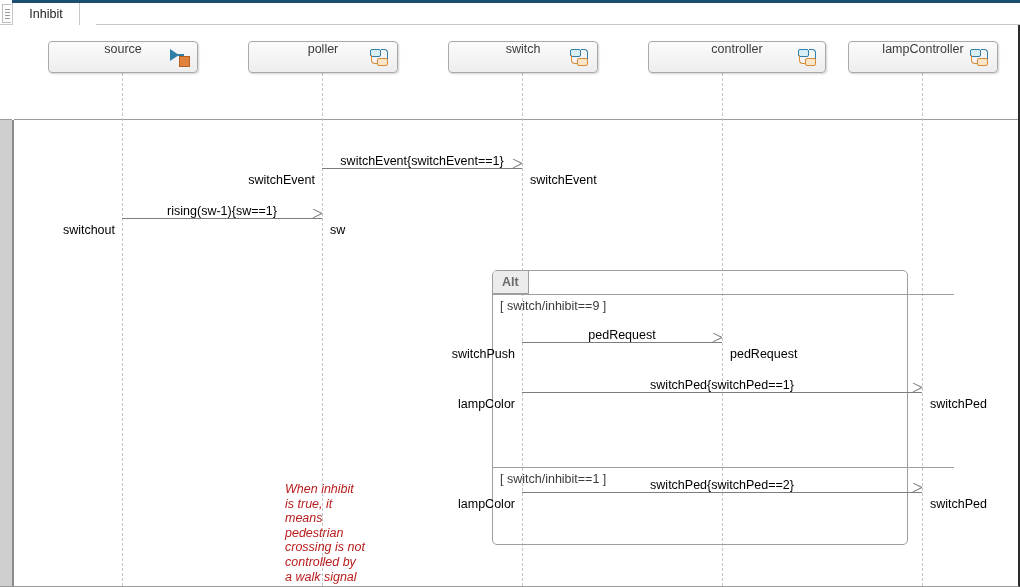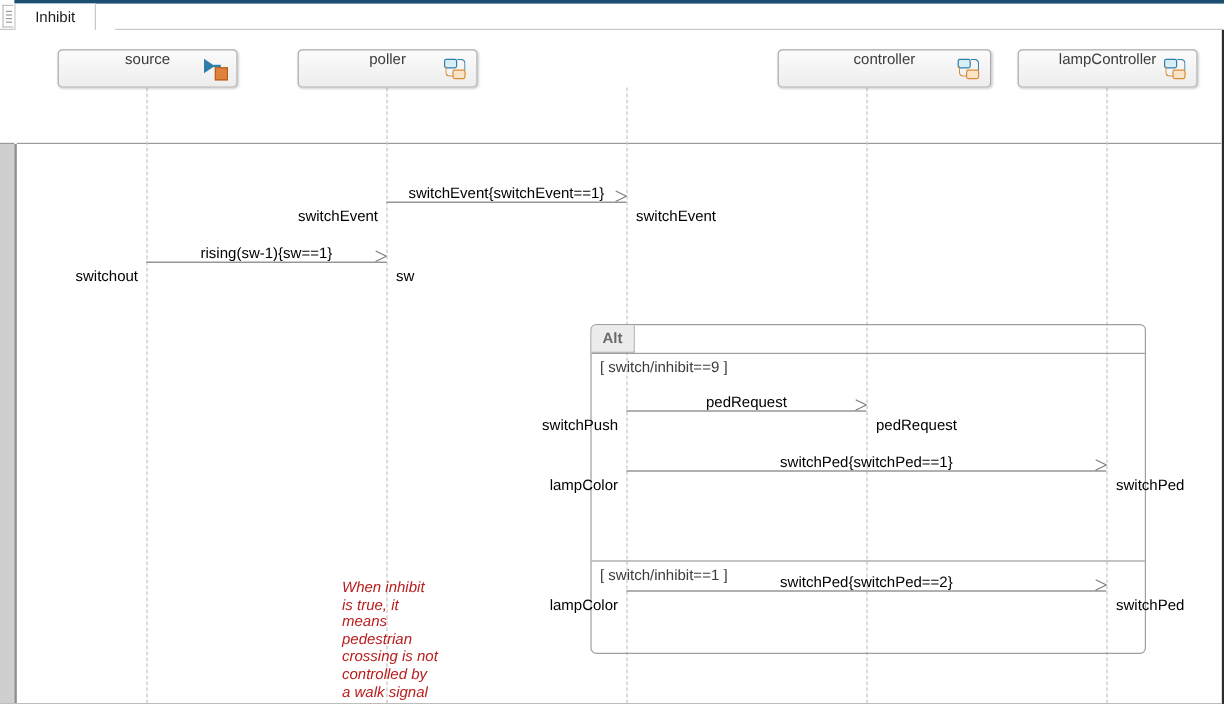--- a/index.html
+++ b/index.html
@@ -133,20 +133,29 @@
     <div class="actor" style="left:248px;top:16px;width:150px">
       <span class="nm">poller</span>
       <span class="ic ic-sub">
         <i class="b1"></i>
           <i class="a1"></i>
           <i class="b2"></i>
           <i class="a2"></i>
       </span>
     </div>
 
+    <div class="actor" style="left:448px;top:16px;width:150px">
+      <span class="nm">switch</span>
+      <span class="ic ic-sub">
+        <i class="b1"></i>
+          <i class="a1"></i>
+          <i class="b2"></i>
+          <i class="a2"></i>
+      </span>
+    </div>
 
     <div class="actor" style="left:648px;top:16px;width:178px">
       <span class="nm">controller</span>
       <span class="ic ic-sub">
         <i class="b1"></i>
           <i class="a1"></i>
           <i class="b2"></i>
           <i class="a2"></i>
       </span>
     </div>
@@ -166,21 +175,21 @@
     <div class="lbl center" style="left:422px;top:129px">switchEvent{switchEvent==1}</div>
     <div class="lbl right" style="left:315px;top:148px">switchEvent</div>
     <div class="lbl" style="left:530px;top:148px">switchEvent</div>
 
     <div class="msg" style="left:122px;top:193px;width:200px"></div>
     <div class="arrowhead open" style="left:312px;top:188px"></div>
     <div class="lbl center" style="left:222px;top:179px">rising(sw-1){sw==1}</div>
     <div class="lbl right" style="left:115px;top:198px">switchout</div>
     <div class="lbl" style="left:330px;top:198px">sw</div>
 
-    <div class="frag" style="left:492px;top:245px;width:463px;height:275px">
+    <div class="frag" style="left:492px;top:245px;width:416px;height:275px">
       <div class="frag-tab">
         <span>Alt</span>
       </div>
       <div class="frag-rule" style="left:0;top:23px;width:461px"></div>
       <div class="frag-rule" style="left:0;top:196px;width:461px"></div>
       <div class="guard" style="left:7px;top:28px">[ switch/inhibit==9 ]</div>
       <div class="guard" style="left:7px;top:201px">[ switch/inhibit==1 ]</div>
     </div>
 
     <div class="msg" style="left:522px;top:317px;width:200px"></div>

